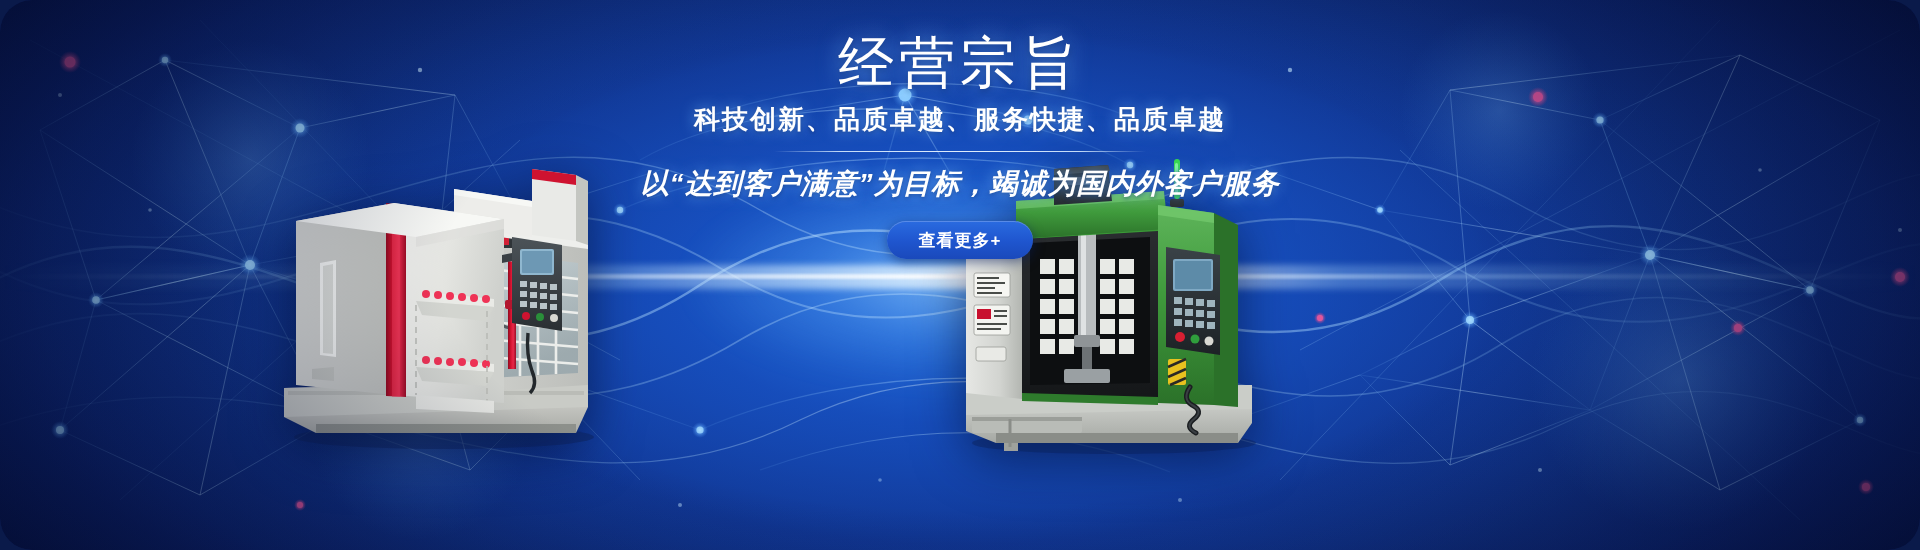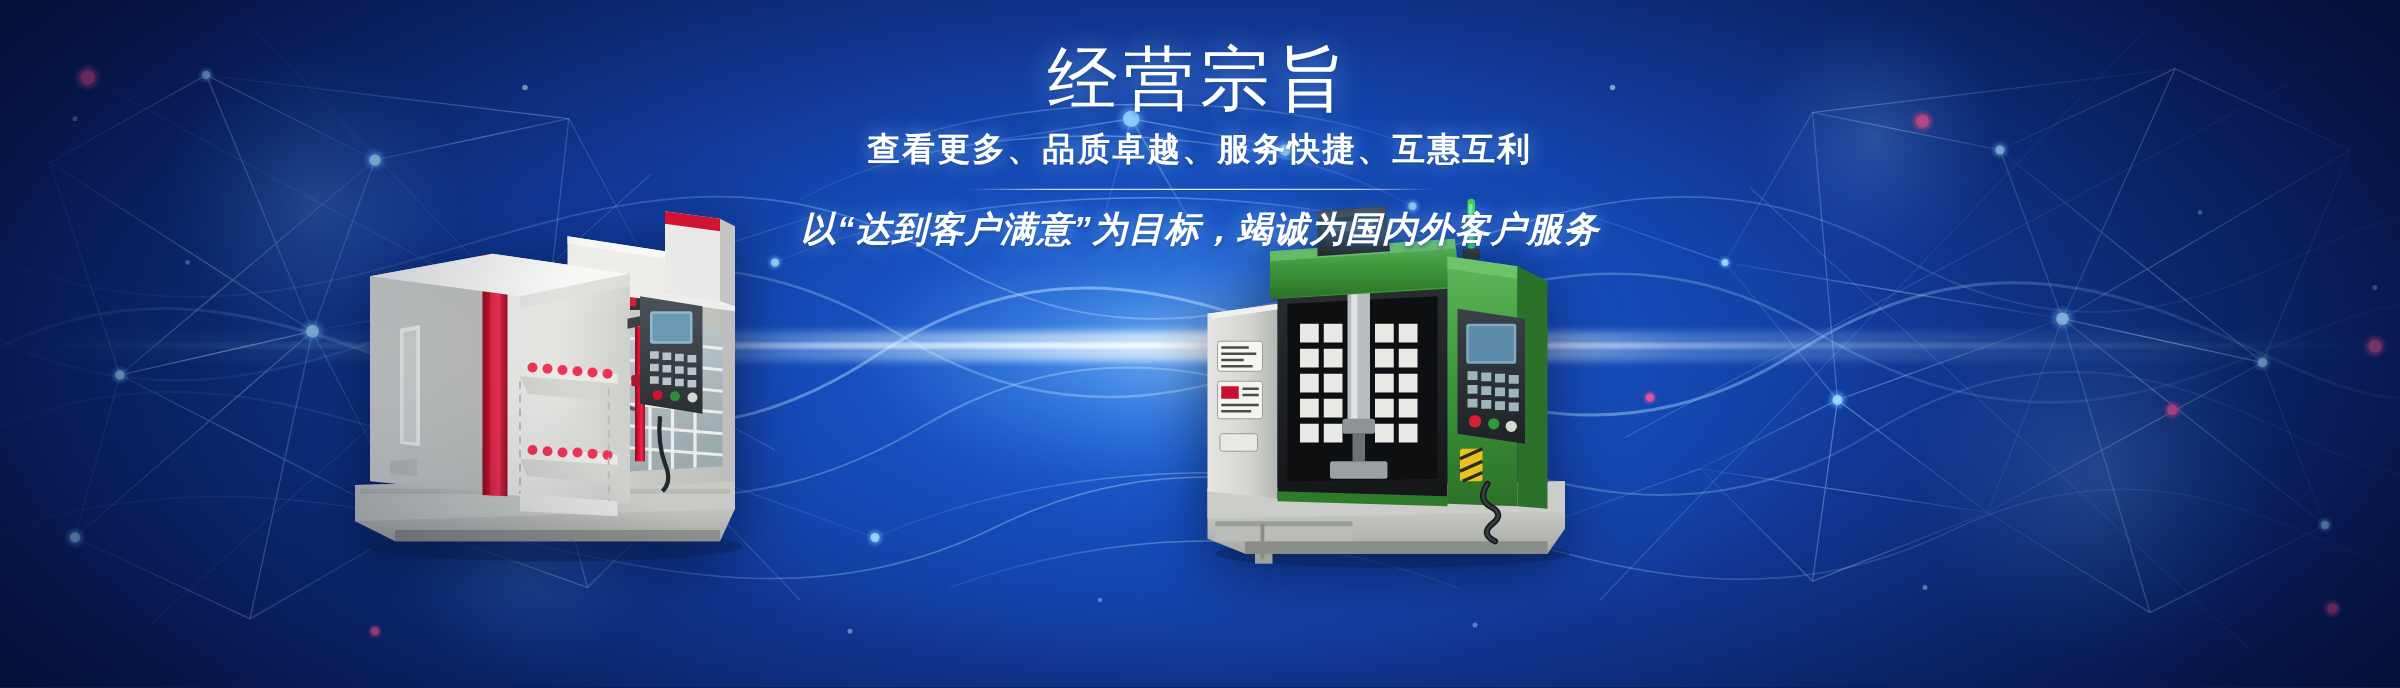--- a/index.html
+++ b/index.html
@@ -5,20 +5,21 @@
   * { margin:0; padding:0; box-sizing:border-box; }
   html,body { width:1920px; height:550px; overflow:hidden; background:#0a1a4a; }
   body { font-family:"Liberation Sans","DejaVu Sans",sans-serif; }
 
   #banner {
     position:relative; width:1920px; height:550px; overflow:hidden;
     background:
       radial-gradient(ellipse 900px 430px at 50% 52%, rgba(40,120,230,0.95) 0%, rgba(22,78,190,0.72) 32%, rgba(12,45,140,0.35) 60%, rgba(8,26,92,0.05) 82%),
       radial-gradient(ellipse 1500px 620px at 50% 50%, #1b5ad0 0%, #14409f 38%, #0d2470 68%, #08174d 100%),
       linear-gradient(180deg,#0b1f5c 0%,#123a96 28%,#15459f 50%,#0f2d76 78%,#091a4e 100%);
+    border-radius: 32px;
   }
 
   
   .bg-svg { position:absolute; inset:0; width:1920px; height:550px; }
 
   
   .streak {
     position:absolute; left:0; top:265px; width:1920px; height:24px;
     background:linear-gradient(90deg,
       rgba(120,190,255,0) 0%,
@@ -547,18 +548,19 @@
 
       <path d="M52,288 L52,296 L66,296 L66,288 Z" fill="#9ea19c"></path>
       <path d="M58,264 L58,292" stroke="#8a8d88" stroke-width="3"></path>
     </svg>
   </div>
 
   <div class="vignette"></div>
 
   <div class="content">
     <h1 class="title">经营宗旨</h1>
-    <p class="subtitle">查看更多、品质卓越、服务快捷、互惠互利</p>
+    <p class="subtitle">科技创新、品质卓越、服务快捷、品质卓越</p>
     <div class="divider"></div>
     <p class="tagline">以“达到客户满意”为目标，竭诚为国内外客户服务</p>
+    <button class="more-btn">查看更多+</button>
   </div>
 
 </div>
 
 </body></html>

